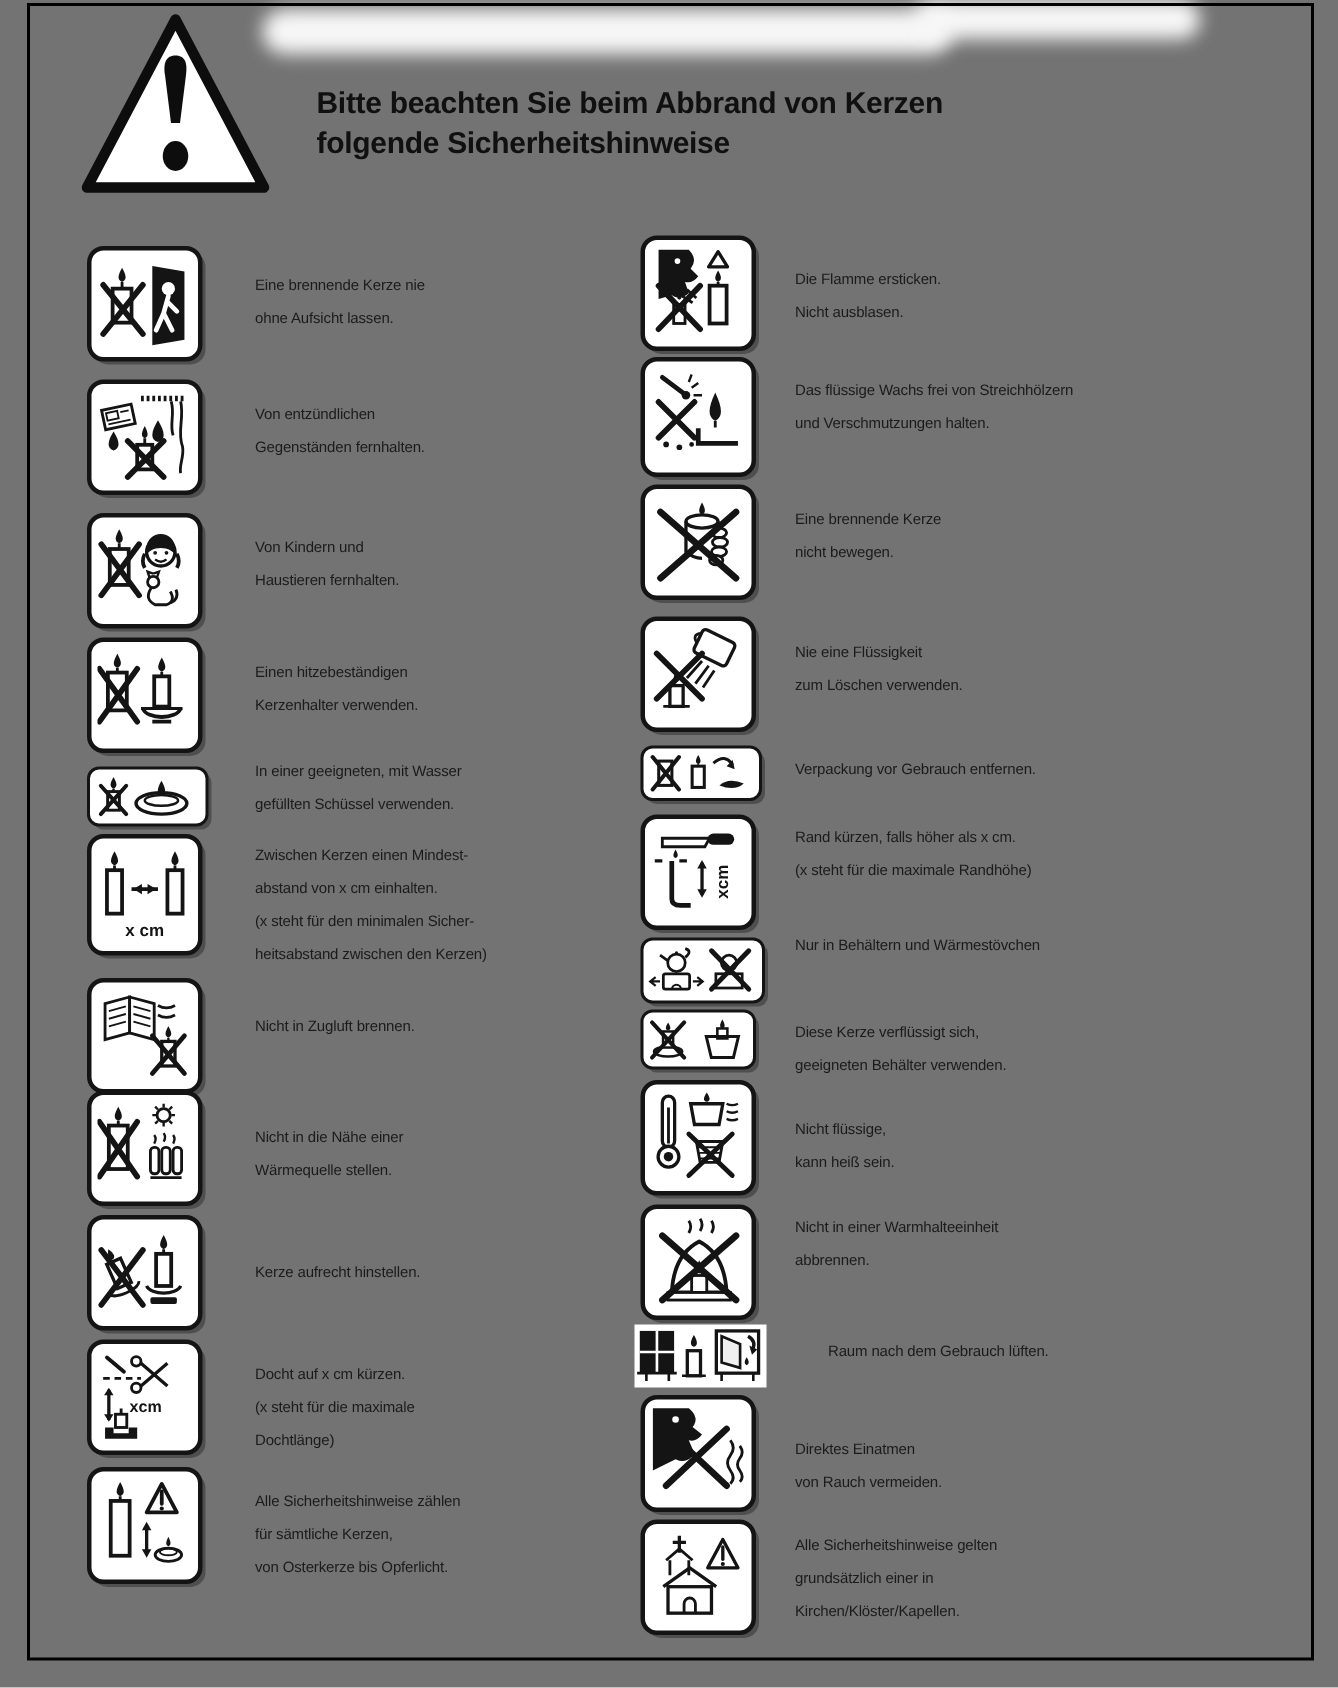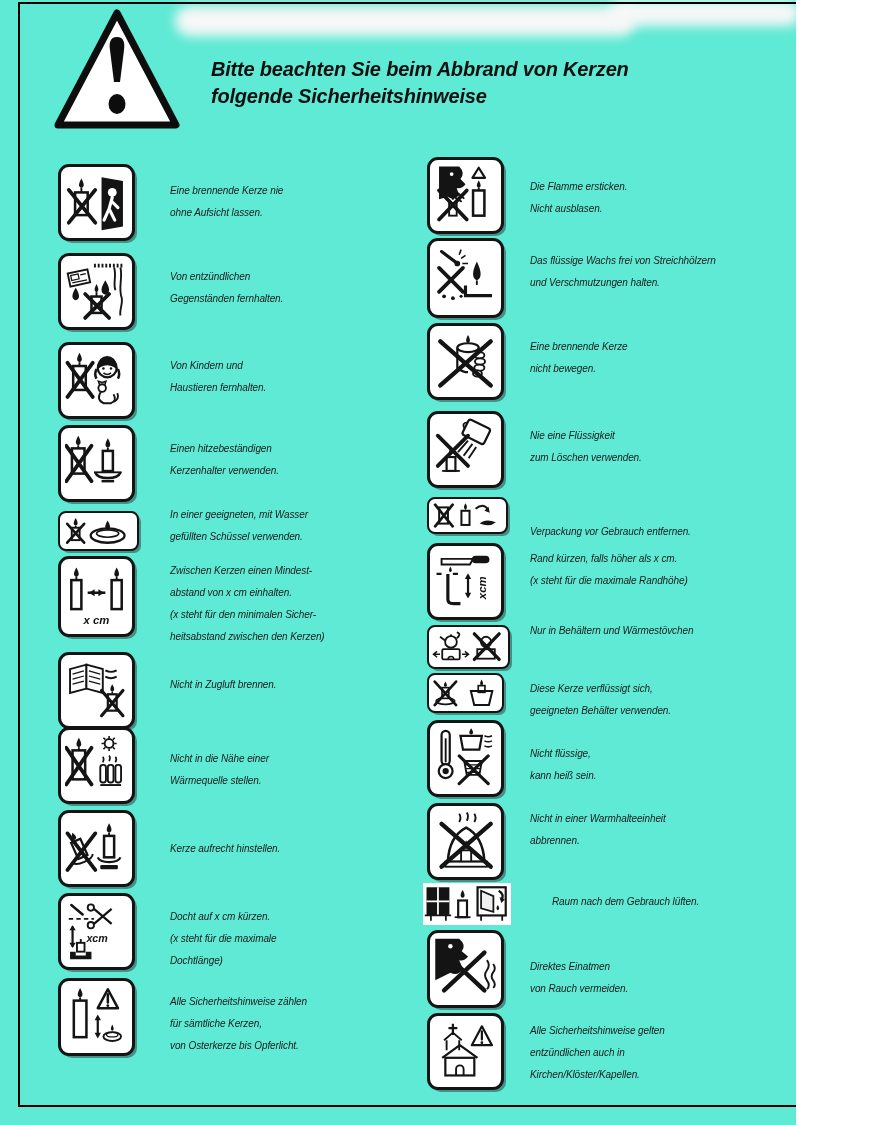--- a/index.html
+++ b/index.html
@@ -1,17 +1,17 @@
 <!DOCTYPE html>
 <html><head>
 <meta charset="utf-8">
 <style>
   html,body{margin:0;padding:0;background:#fff;}
-  #page{position:relative;width:796px;height:1125px;background:#5eead4;overflow:hidden;
-        font-family:"Liberation Sans","DejaVu Sans",sans-serif;color:#1b1b1b;font-style:italic;}
+  #page{position:relative;width:892px;height:1125px;background:#737373;overflow:hidden;
+        font-family:"Liberation Sans","DejaVu Sans",sans-serif;color:#1b1b1b;}
   #frame{position:absolute;left:18px;top:2px;width:854px;height:1101px;border:2px solid #000;}
   .smudge{position:absolute;background:#f7f7f7;filter:blur(6px);border-radius:30px;}
   #hdr-triangle{position:absolute;left:52px;top:6px;width:130px;height:126px;}
   #title{position:absolute;left:211px;top:56px;font-size:20px;line-height:27px;font-weight:bold;
          color:#101010;letter-spacing:-0.2px;}
   .item{display:contents;}
   .ti{position:absolute;box-sizing:border-box;background:#fff;border:3px solid #141414;
       border-radius:11px;box-shadow:3px 3px 0 -1px rgba(35,35,35,.45);
       width:77px;height:77px;padding:4px;display:flex;align-items:center;justify-content:center;}
   .ti.wide{border-radius:8px;border-width:2.5px;padding:3px;}
@@ -369,21 +369,21 @@
         <rect x="8" y="8" width="13" height="24" fill="#fff" stroke="#141414" stroke-width="3"></rect>
         <path d="M2 4 L28 36 M28 4 L2 36" stroke="#141414" stroke-width="4" stroke-linecap="round" fill="none"></path>
         <path d="M47 2 C44 7 44 10 47 11 C50 10 50 7 47 2 Z" fill="#141414"></path>
         <line x1="47" y1="11" x2="47" y2="13" stroke="#141414" stroke-width="2"></line>
         <rect x="41" y="13" width="12" height="21" fill="#fff" stroke="#141414" stroke-width="3"></rect>
         <path d="M62 10 Q74 0 81 12" stroke="#141414" stroke-width="3" fill="none"></path>
         <path d="M83 16 l-8 -3 l6 -6 z" fill="#141414"></path>
         <path d="M68 32 q9 -8 24 -2 q-9 8 -24 2 z" fill="#141414"></path>
       </svg>
     </div>
-    <div class="tx" style="left:530px;top:521px;">
+    <div class="tx" style="left:530px;top:503px;">
       <div>Verpackung vor Gebrauch entfernen.</div>
     </div>
   </div>
 
   <div class="item">
     <div class="ti" style="left:427px;top:543px;">
       <svg viewBox="0 0 100 100">
         <path d="M12 14 H62 L57 23 H12 Z" fill="#fff" stroke="#141414" stroke-width="3"></path>
         <rect x="60" y="9" width="28" height="12" rx="6" fill="#141414"></rect>
         <path d="M26 26 C23 31 23 34 26 35 C29 34 29 31 26 26 Z" fill="#141414"></path>
@@ -524,18 +524,18 @@
         <path d="M13 60 L41 40 L69 60" stroke="#141414" stroke-width="3.5" fill="none" stroke-linejoin="round"></path>
         <rect x="18" y="60" width="46" height="28" fill="#fff" stroke="#141414" stroke-width="3.5"></rect>
         <path d="M35 88 V78 a6 6 0 0 1 12 0 V88" stroke="#141414" stroke-width="3" fill="none"></path>
         <path d="M76 10 L60 40 H92 Z" fill="#fff" stroke="#141414" stroke-width="3.5" stroke-linejoin="round"></path>
         <path d="M76 18 V31" stroke="#141414" stroke-width="3.5" stroke-linecap="round"></path>
         <circle cx="76" cy="36" r="2.2" fill="#141414"></circle>
       </svg>
     </div>
     <div class="tx" style="left:530px;top:1020px;">
       <div>Alle Sicherheitshinweise gelten</div>
-      <div>entzündlichen auch in</div>
+      <div>grundsätzlich einer in</div>
       <div>Kirchen/Klöster/Kapellen.</div>
     </div>
   </div>
 
 </div>
 
 </body></html>

